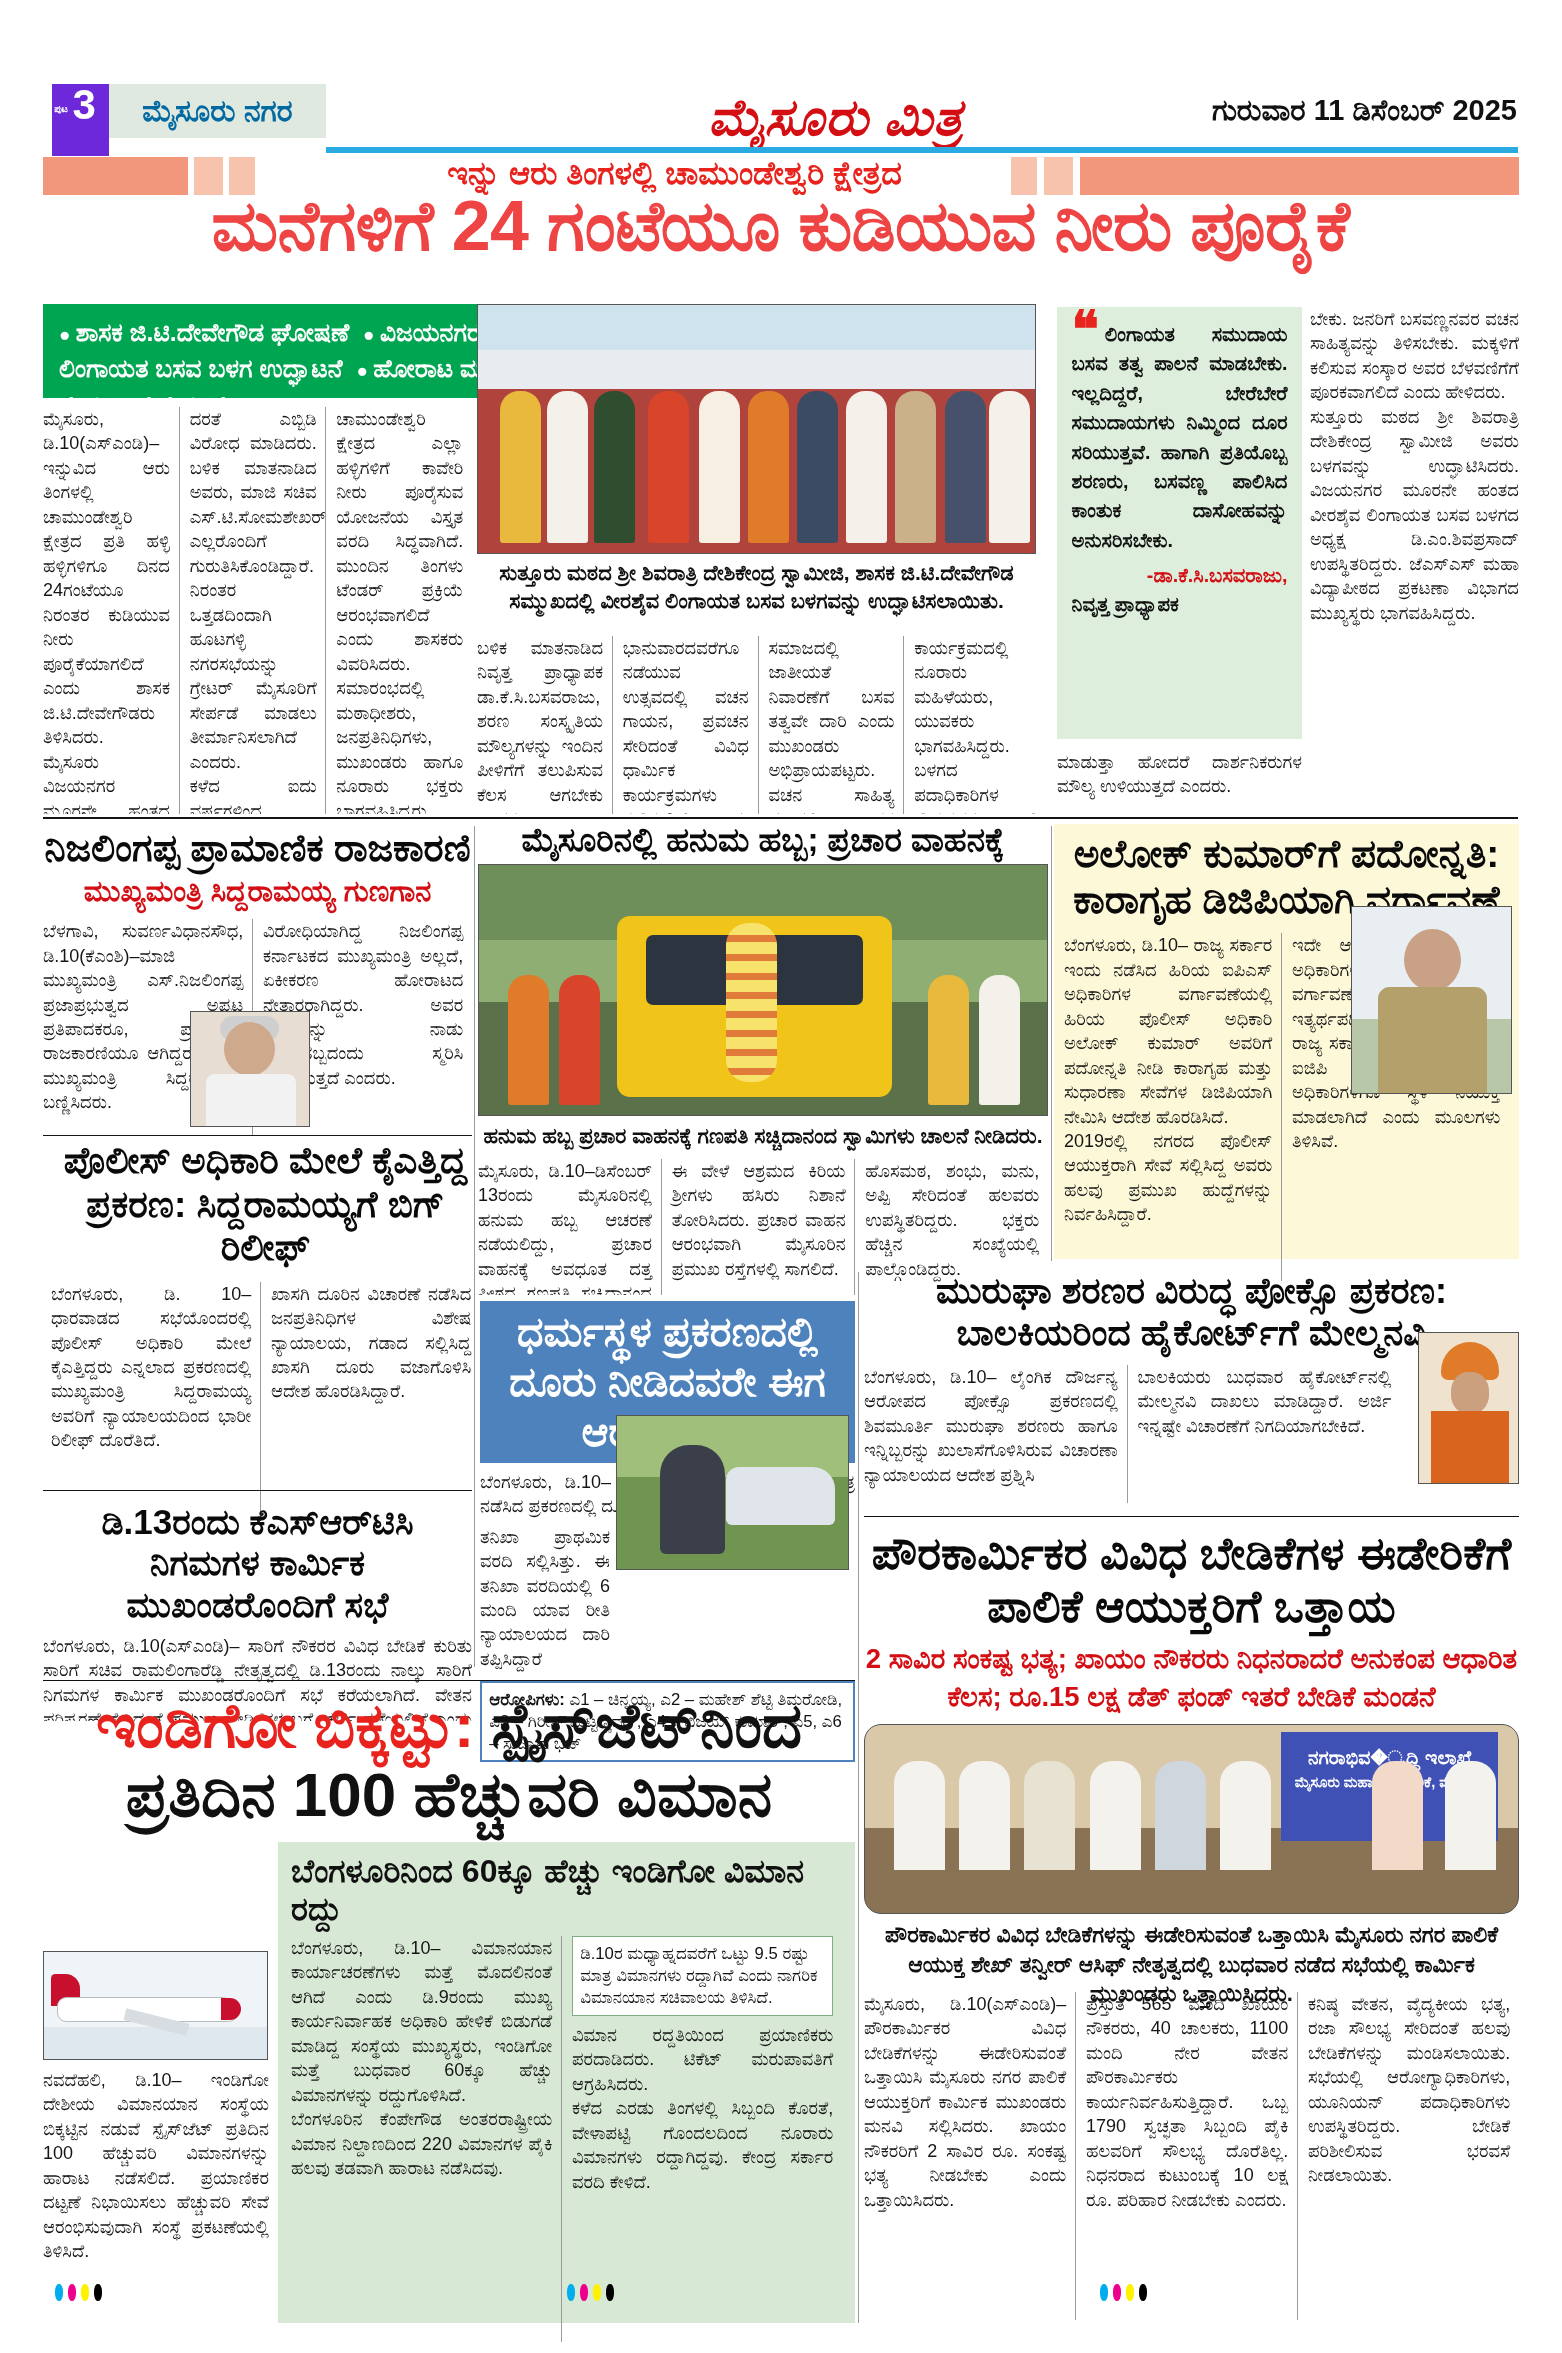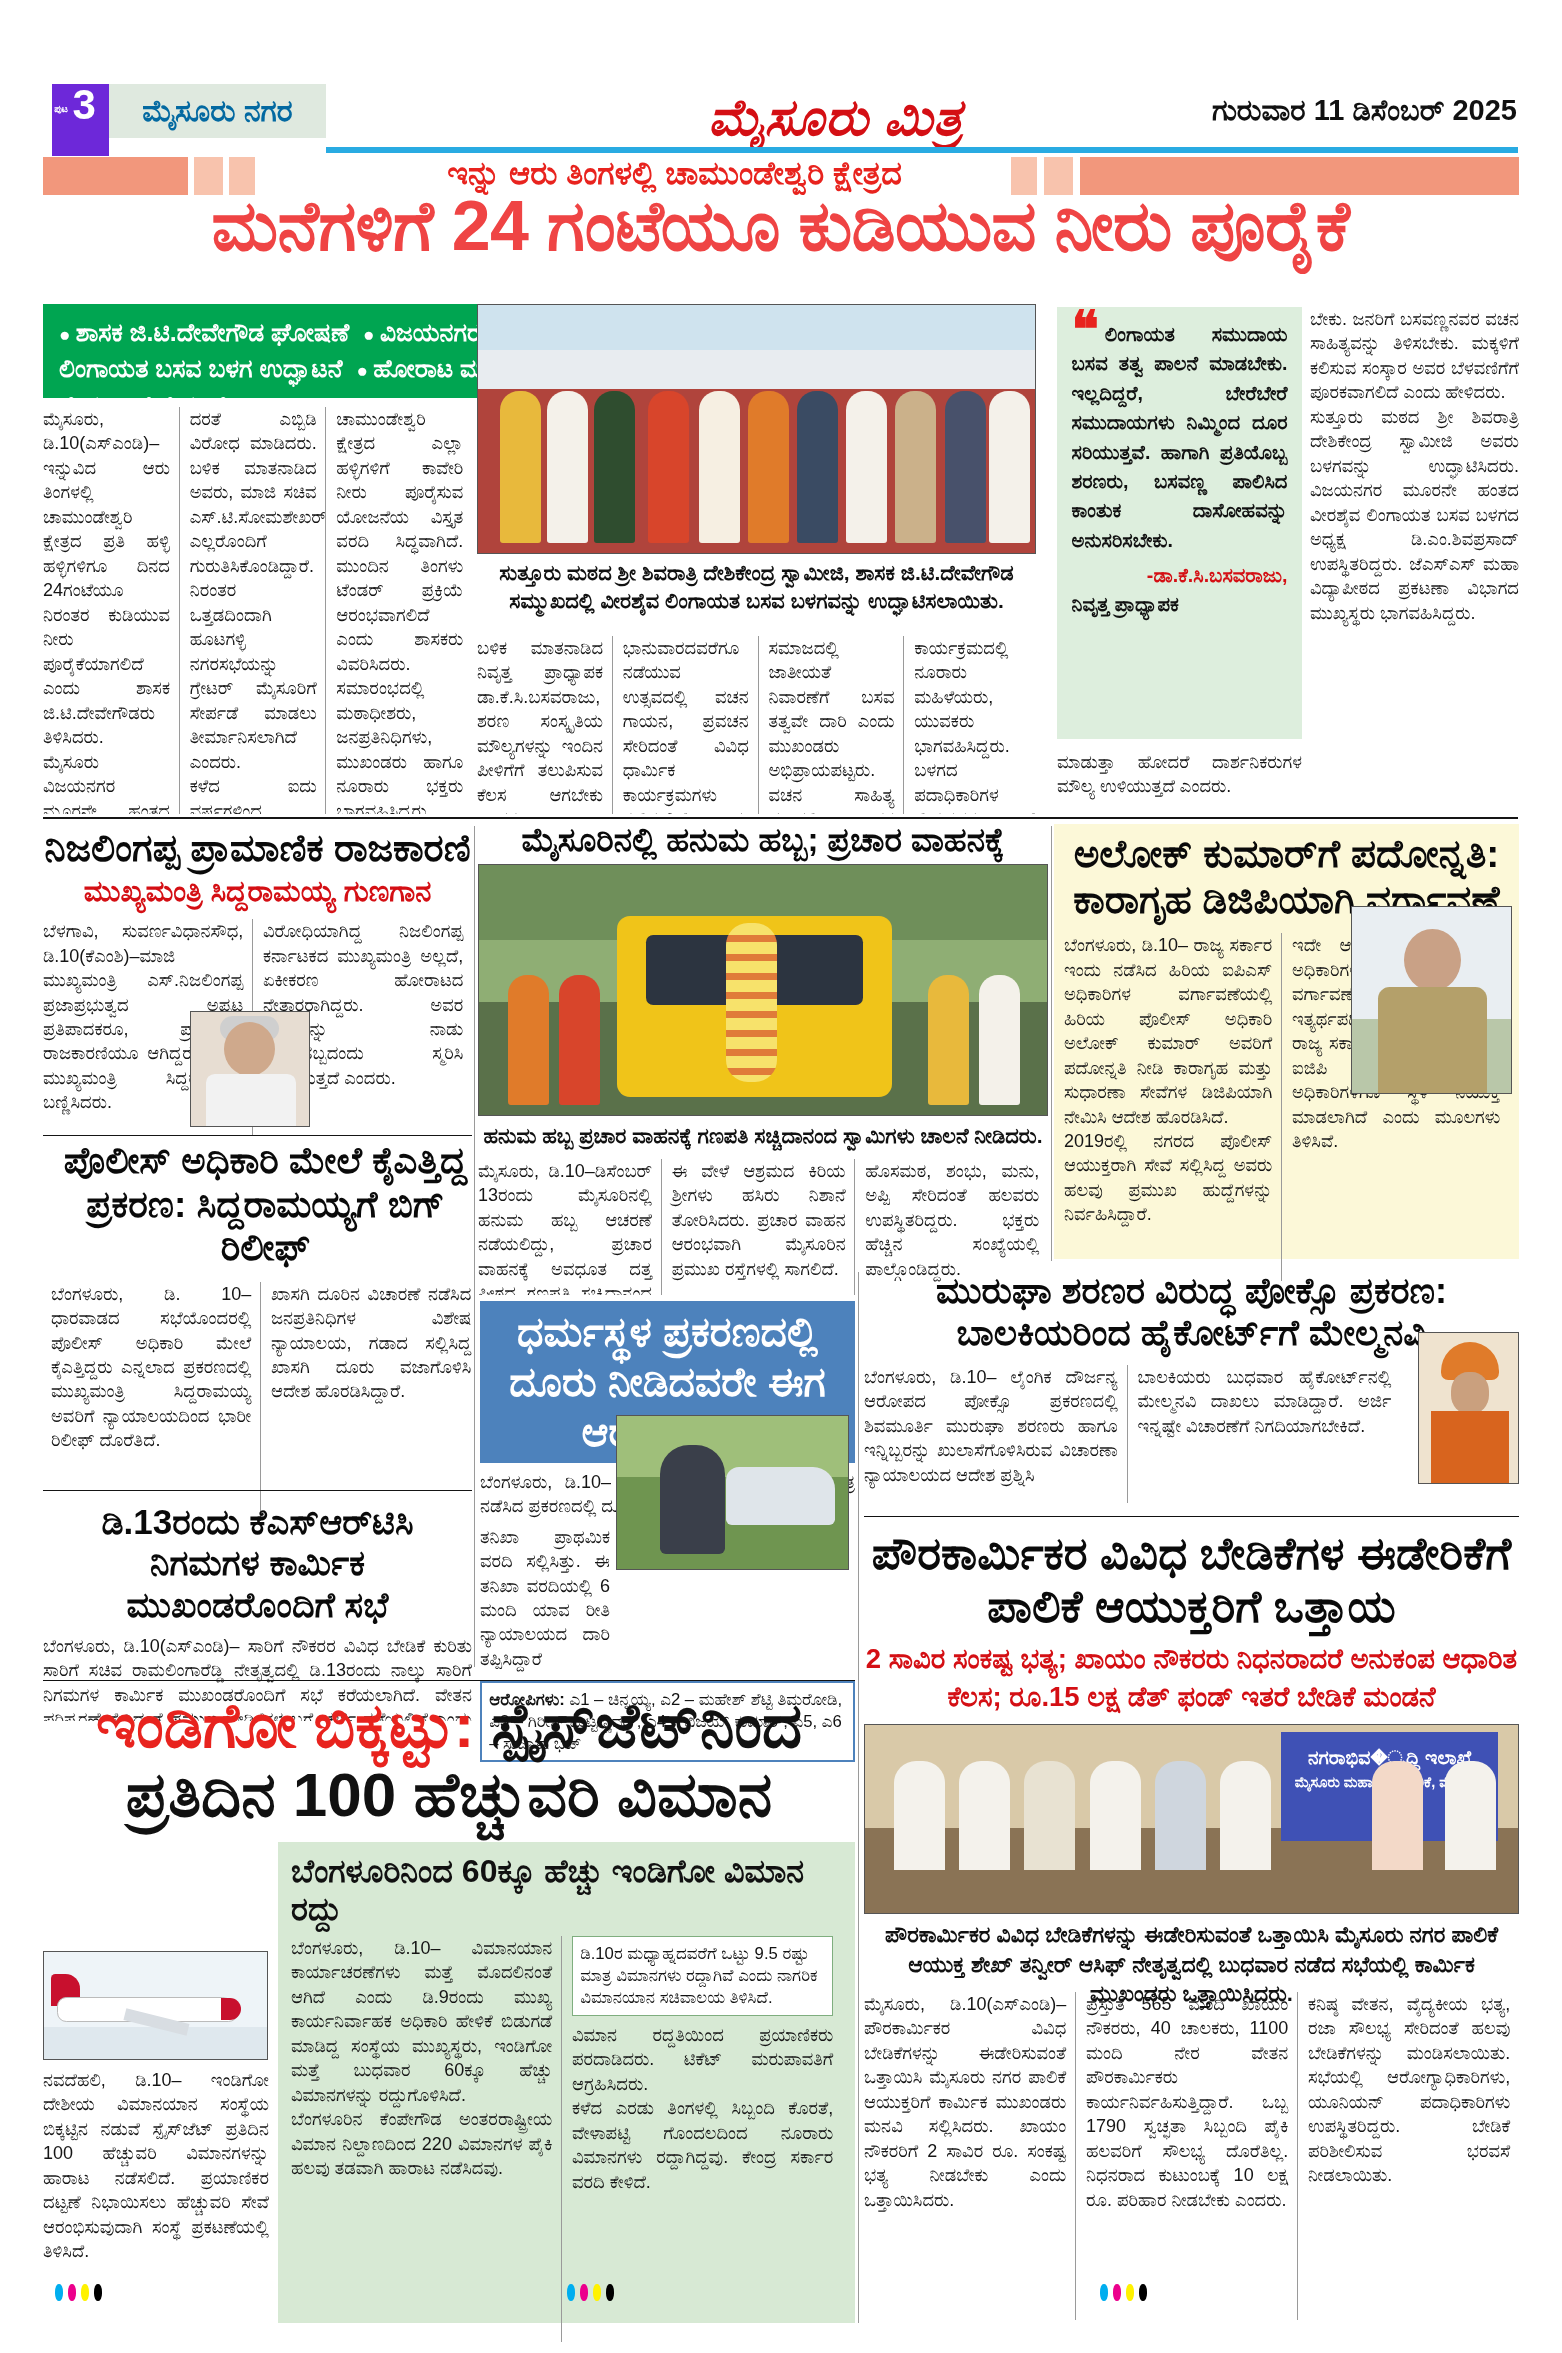--- a/index.html
+++ b/index.html
@@ -101,21 +101,21 @@
   .ph-cm .hair{position:absolute;left:29px;top:4.3px;width:59px;height:25px;background:#cfcfcf;border-radius:29px;}
   .ph-cm .torso{position:absolute;left:14.5px;top:62px;width:90px;height:54px;background:#f2f2f2;border-radius:8.7px 8.7px 0 0;}
   .ph-cm{background:#e7ddd2;}
   .ph-field{background:linear-gradient(180deg,#9fbf7a 0 40%,#6f9550 40% 100%);}
   .ph-field .hood{position:absolute;left:43px;top:29px;width:65px;height:109px;background:#3a3f4a;border-radius:29px 29px 5.8px 5.8px;}
   .ph-field .car{position:absolute;right:13px;top:51px;width:109px;height:58px;background:#dfe5ea;border-radius:13px 22px 5.8px 5.8px;}
   .ph-saint{background:#efe3cf;}
   .ph-saint .turban{position:absolute;left:22px;top:8.7px;width:58px;height:38px;background:#e07b2a;border-radius:29px 29px 7.2px 7.2px;}
   .ph-saint .face{position:absolute;left:32px;top:39px;width:38px;height:42px;background:#caa07e;border-radius:45%;}
   .ph-saint .robe{position:absolute;left:11.6px;top:78px;width:78px;height:74px;background:#d8641e;}
-  .ph-meet{background:linear-gradient(180deg,#d9c9a8 0 55%,#8a7355 55% 100%);}
+  .ph-meet{background:linear-gradient(180deg,#d9c9a8 0 55%,#8a7355 55% 100%);border-radius:17px;}
   .ph-meet .man{position:absolute;bottom:43px;width:51px;height:109px;background:#f4f2ec;border-radius:22px 22px 0 0;}
   .ph-plane{background:linear-gradient(180deg,#eef4f8 0 70%,#dfe8ee 70% 100%);}
   .ph-plane .fus{position:absolute;left:13px;top:45px;width:181px;height:25px;background:#fff;border:0.7px solid #bbb;border-radius:13px 22px 13px 13px;}
   .ph-plane .nose{position:absolute;left:177px;top:46px;width:20px;height:22px;background:#c8102e;border-radius:0 14.5px 14.5px 0;}
   .ph-plane .tail{position:absolute;left:7.2px;top:22px;width:29px;height:32px;background:#c8102e;border-radius:4.3px 14.5px 0 0;}
   .ph-plane .wing{position:absolute;left:80px;top:64px;width:65px;height:11.6px;background:#d8dde2;transform:rotate(14deg);}
   
   .cmyk{position:absolute;top:2284px;display:flex;gap:5px;}
   .cmyk i{width:8px;height:17.4px;border-radius:45%;}
   .vline{position:absolute;background:#9a9a9a;width:0.7px;}

